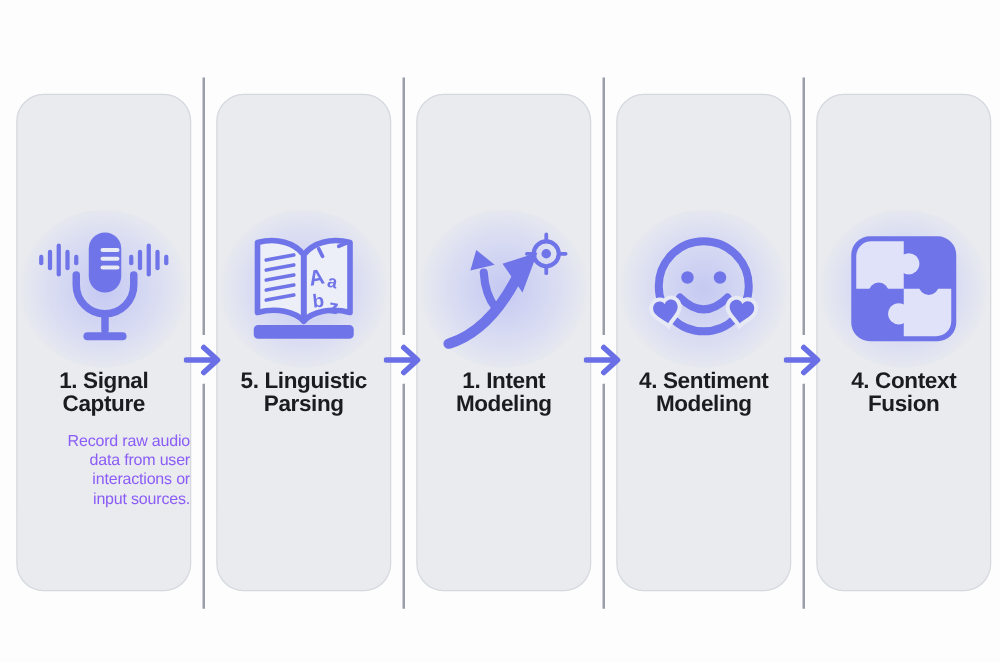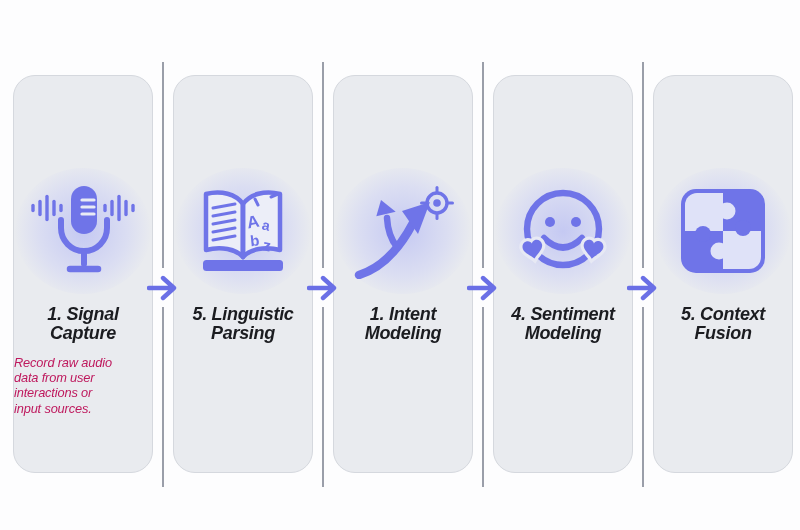--- a/index.html
+++ b/index.html
@@ -31,30 +31,30 @@
   }
   .glow {
     position:absolute; inset:-12px; border-radius:50%;
     background:radial-gradient(circle,
       rgba(167,173,245,0.55) 0%,
       rgba(186,191,249,0.30) 48%,
       rgba(233,235,239,0) 74%);
   }
   .icon-wrap svg { position:relative; }
   .title {
-    margin:23px 0 0; padding:0;
+    margin:13px 0 0; padding:0;
     font-size:18px; line-height:1.05; font-weight:bold;
     letter-spacing:-0.3px;
-    color:#1b1c20; text-align:center; white-space:pre;font-style:italic;
+    color:#1b1c20; text-align:center; white-space:pre;
   }
   .body {
     margin:12px 0 0; padding:0; width:100%;
     font-size:12.8px; line-height:1.2;
     letter-spacing:-0.15px;
-    color:#be185d; text-align:left; white-space:pre;font-style:italic;
+    color:#8b5cf6; text-align:right; white-space:pre;
   }
 </style>
 </head>
 <body>
 
 <div class="stage">
   <div class="row">
 
     <section class="card">
       <div class="icon-wrap">
@@ -204,18 +204,18 @@
         <svg width="92" height="92" viewBox="0 0 92 92">
           <rect x="4" y="4" width="84" height="84" rx="15" fill="#6f74e8"></rect>
           <path d="M20,8 H46 V46 H8 V20 A12,12 0 0 1 20,8 Z" fill="#dfe2f8"></path>
           <circle cx="50" cy="26" r="8.5" fill="#dfe2f8"></circle>
           <circle cx="26" cy="49" r="8" fill="#6f74e8"></circle>
           <path d="M46,46 H84 V72 A12,12 0 0 1 72,84 H46 Z" fill="#dfe2f8"></path>
           <circle cx="42" cy="66" r="8.5" fill="#dfe2f8"></circle>
           <circle cx="66" cy="43" r="8" fill="#6f74e8"></circle>
         </svg>
       </div>
-      <h2 class="title">5. Context
+      <h2 class="title">4. Context
 Fusion</h2>
     </section>
 
   </div>
 </div>
 
 </body></html>

